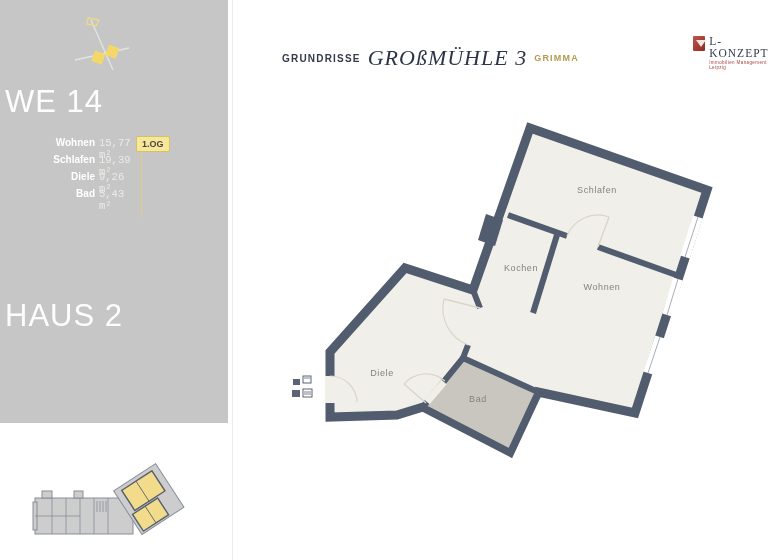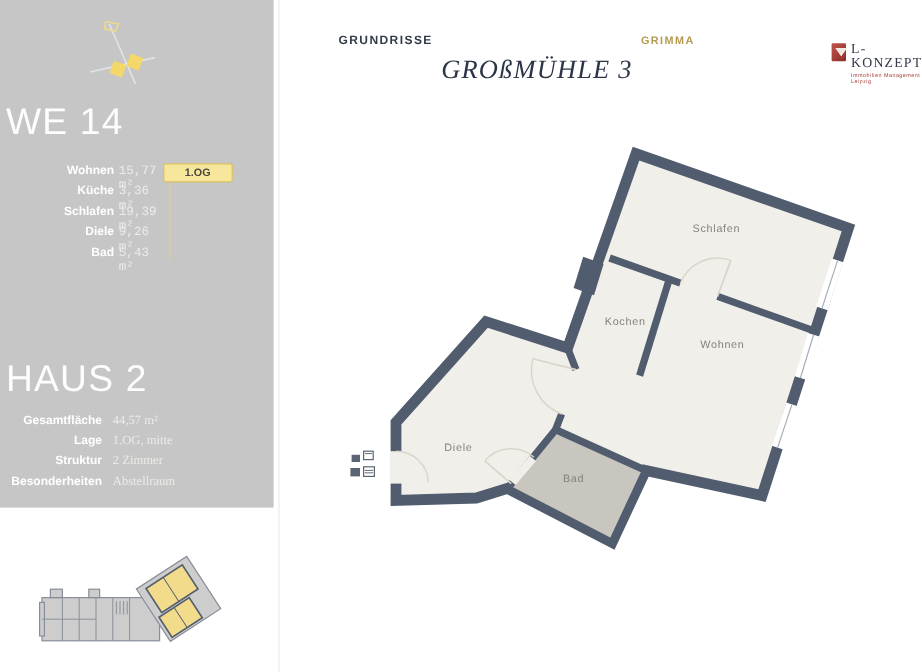--- a/index.html
+++ b/index.html
@@ -18,25 +18,25 @@
   .row-label{font-size:10px;font-weight:bold;color:#ffffff;text-align:right;}
   .row-value{font-family:"Liberation Serif",serif;font-size:10.5px;color:#ecebe7;}
   #we-table{top:137px;}
   #we-table .row-label{width:95px;}
   #we-table .row-value{width:36px;margin-left:4px;text-align:left;font-family:Liberation Mono, monospace;}
   #haus-table{top:345px;}
   #haus-table .row-label{width:85px;}
   #haus-table .row-value{margin-left:9px;text-align:left;}
 
   .floor-badge{position:absolute;left:136px;top:136px;background:#f7e79c;border:1px solid #d9c15e;
-    border-radius:2px;font-size:9px;font-weight:bold;color:#4a463a;padding:2px 17px;}
+    border-radius:2px;font-size:9px;font-weight:bold;color:#4a463a;padding:2px 5px;}
   .accent-line{position:absolute;left:141px;top:153px;width:1px;height:64px;background:#e3cf7d;}
 
   
-  .header{position:absolute;left:282px;top:29px;display:flex;align-items:flex-start;white-space:nowrap;}
+  .header{position:absolute;left:282px;top:29px;display:flex;align-items:center;white-space:nowrap;}
   .header .pre{font-size:10px;font-weight:bold;letter-spacing:1.2px;color:#333a4a;}
   .header .main{font-family:"Liberation Serif",serif;font-style:italic;font-size:22px;
     letter-spacing:1px;color:#2b3547;margin:16px 7px;}
   .header .suf{font-size:9px;font-weight:bold;letter-spacing:1.2px;color:#b69a4f;}
 
   
   .logo{position:absolute;left:671px;top:35px;display:flex;align-items:flex-start;margin-left:22px;}
   .logo-mark{width:15px;height:15px;margin-top:1px;background:linear-gradient(135deg,#c0554e,#8f2b26);
     position:relative;border-radius:1px;}
   .logo-mark:after{content:"";position:absolute;left:3px;top:4px;border-left:5px solid transparent;
@@ -67,60 +67,38 @@
     </svg>
 
     <div class="big-title" id="we-title">WE 14</div>
 
     <div class="data-table" id="we-table">
       <div class="data-row">
         <span class="row-label">Wohnen</span>
         <span class="row-value">15,77 m²</span>
       </div>
       <div class="data-row">
-        <span class="row-label">Küche</span>
-        <span class="row-value">3,36 m²</span>
-      </div>
-      <div class="data-row">
         <span class="row-label">Schlafen</span>
         <span class="row-value">19,39 m²</span>
       </div>
       <div class="data-row">
         <span class="row-label">Diele</span>
         <span class="row-value">9,26 m²</span>
       </div>
       <div class="data-row">
         <span class="row-label">Bad</span>
         <span class="row-value">5,43 m²</span>
       </div>
     </div>
 
     <div class="floor-badge">1.OG</div>
     <div class="accent-line"></div>
 
     <div class="big-title" id="haus-title">HAUS 2</div>
 
-    <div class="data-table" id="haus-table">
-      <div class="data-row">
-        <span class="row-label">Gesamtfläche</span>
-        <span class="row-value">44,57 m²</span>
-      </div>
-      <div class="data-row">
-        <span class="row-label">Lage</span>
-        <span class="row-value">1.OG, mitte</span>
-      </div>
-      <div class="data-row">
-        <span class="row-label">Struktur</span>
-        <span class="row-value">2 Zimmer</span>
-      </div>
-      <div class="data-row">
-        <span class="row-label">Besonderheiten</span>
-        <span class="row-value">Abstellraum</span>
-      </div>
-    </div>
 
     <svg style="left:30px;top:460px" width="160" height="96" viewBox="0 0 160 96">
       <g stroke="#878e98" stroke-width="1" fill="#cdcdcd">
         <rect x="5" y="38" width="98" height="36"></rect>
         <rect x="12" y="31" width="10" height="7"></rect>
         <rect x="44" y="31" width="9" height="7"></rect>
         <rect x="3" y="42" width="4" height="28"></rect>
       </g>
       <g stroke="#878e98" stroke-width="0.8">
         <line x1="22" y1="38" x2="22" y2="74"></line>

